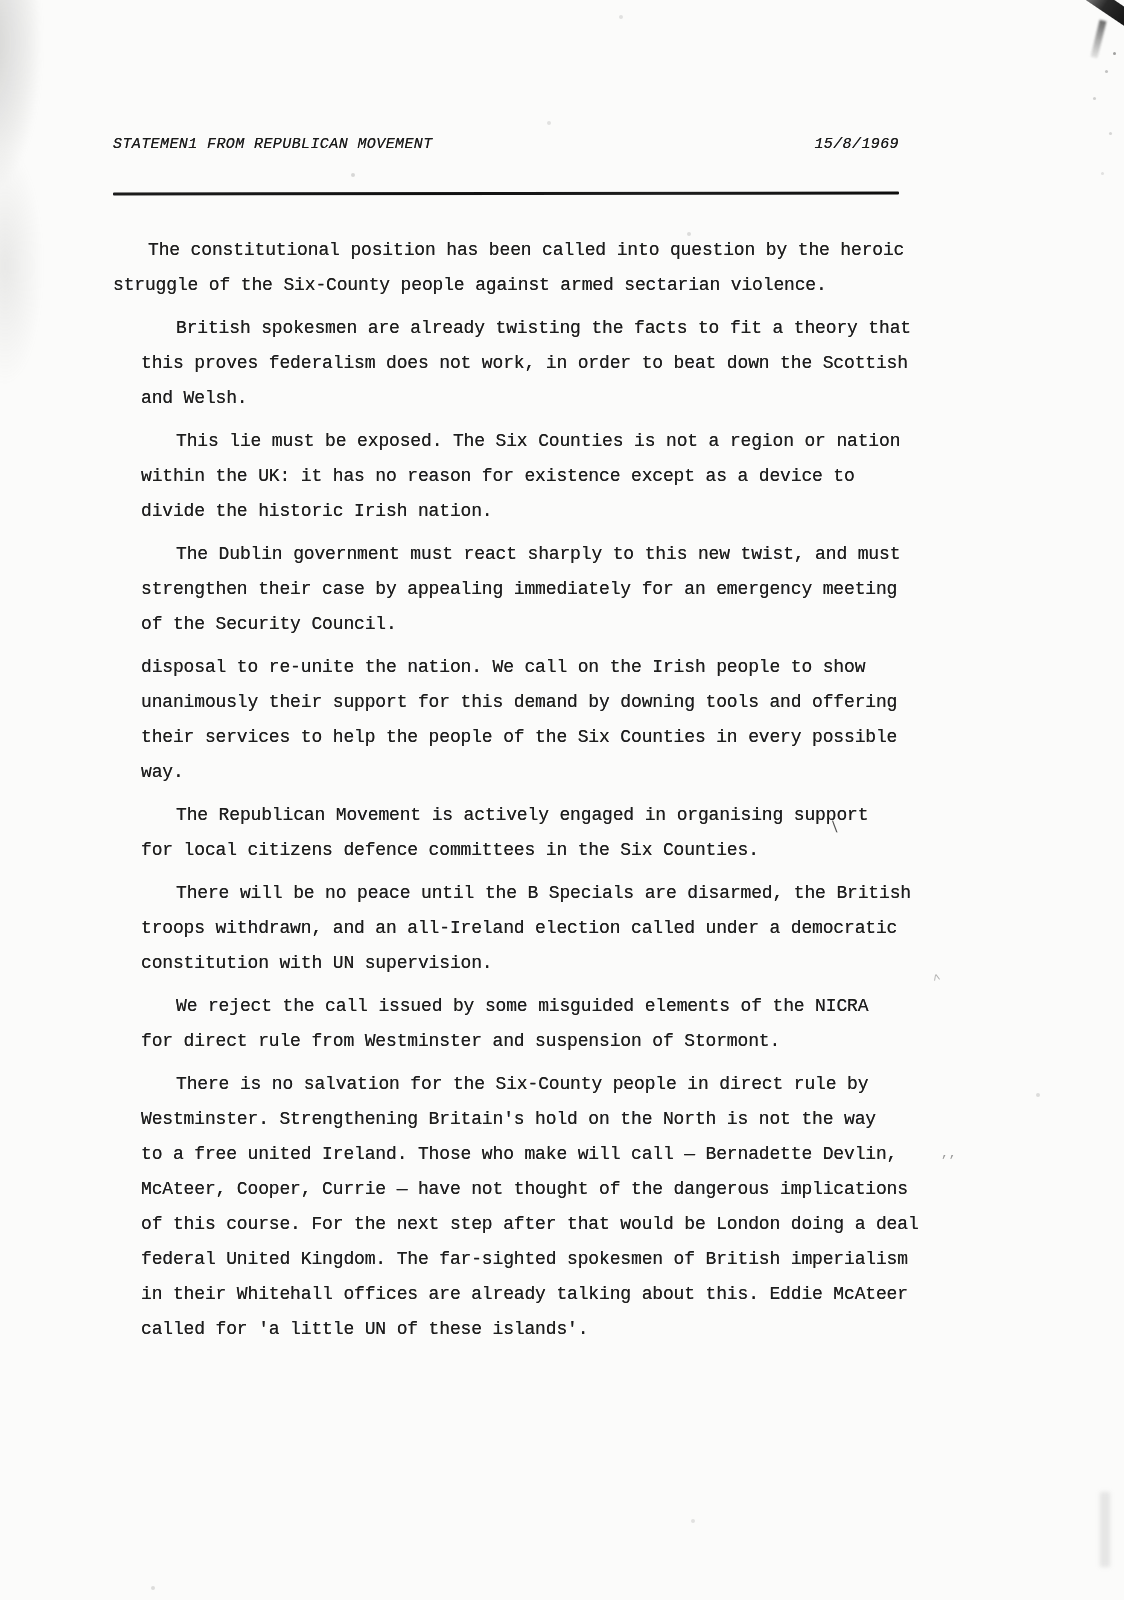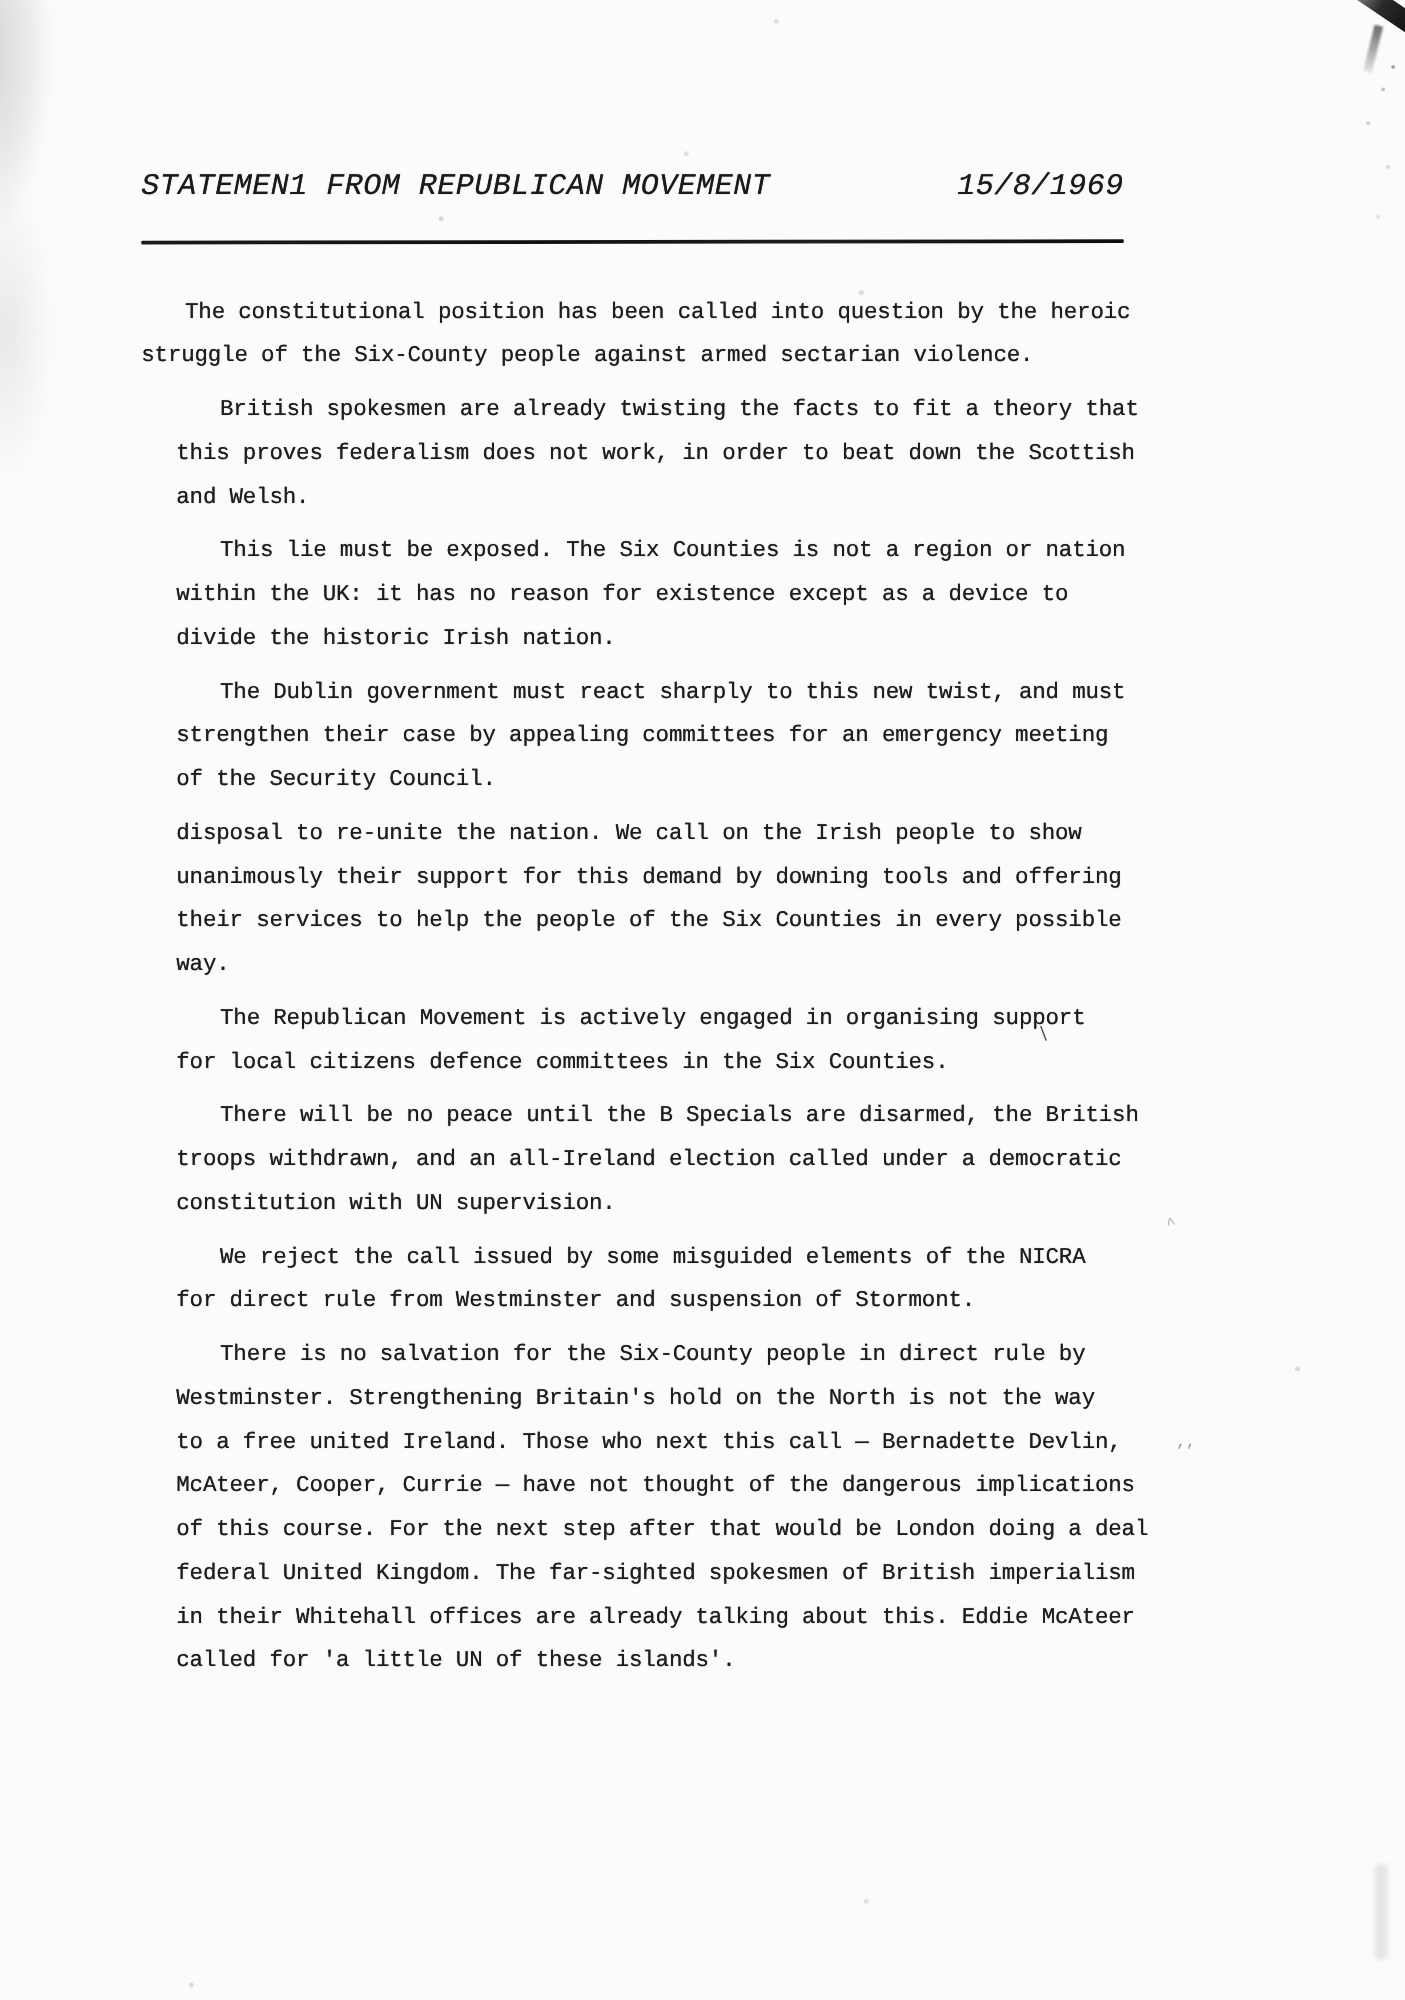--- a/index.html
+++ b/index.html
@@ -76,21 +76,21 @@
       692px 1520px 0 1px rgba(0,0,0,0.10),
       1037px 1094px 0 1px rgba(0,0,0,0.12);
   }
 
   
   .header {
     position: absolute; left: 113px; top: 136px;
     width: 786px;
     display: flex; justify-content: space-between; align-items: baseline;
     font-style: italic;
-    font-size: 24px;
+    font-size: 15px;
     letter-spacing: 0.4px;
     color: #1a1a1a;
     text-shadow: 0 0 0.6px rgba(20,20,20,0.85);
   }
   .rule {
     position: absolute; left: 113px; top: 192px;
     width: 786px; height: 3px;
     background: linear-gradient(90deg, #1c1c1c, #101010 40%, #1e1e1e 70%, #0d0d0d);
     transform: rotate(-0.08deg);
     border-radius: 1px;
@@ -141,21 +141,21 @@
         <div class="line">this proves federalism does not work, in order to beat down the Scottish</div>
         <div class="line">and Welsh.</div>
       </div>
       <div class="para">
         <div class="line first">This lie must be exposed. The Six Counties is not a region or nation</div>
         <div class="line">within the UK: it has no reason for existence except as a device to</div>
         <div class="line">divide the historic Irish nation.</div>
       </div>
       <div class="para">
         <div class="line first">The Dublin government must react sharply to this new twist, and must</div>
-        <div class="line">strengthen their case by appealing committees for an emergency meeting</div>
+        <div class="line">strengthen their case by appealing immediately for an emergency meeting</div>
         <div class="line">of the Security Council.</div>
       </div>
       <div class="para">
         <div class="line">disposal to re-unite the nation. We call on the Irish people to show</div>
         <div class="line">unanimously their support for this demand by downing tools and offering</div>
         <div class="line">their services to help the people of the Six Counties in every possible</div>
         <div class="line">way.</div>
       </div>
       <div class="para">
         <div class="line first">The Republican Movement is actively engaged in organising support</div>
@@ -166,21 +166,21 @@
         <div class="line">troops withdrawn, and an all-Ireland election called under a democratic</div>
         <div class="line">constitution with UN supervision.</div>
       </div>
       <div class="para">
         <div class="line first">We reject the call issued by some misguided elements of the NICRA</div>
         <div class="line">for direct rule from Westminster and suspension of Stormont.</div>
       </div>
       <div class="para">
         <div class="line first">There is no salvation for the Six-County people in direct rule by</div>
         <div class="line">Westminster. Strengthening Britain's hold on the North is not the way</div>
-        <div class="line">to a free united Ireland. Those who next this call — Bernadette Devlin,</div>
+        <div class="line">to a free united Ireland. Those who make will call — Bernadette Devlin,</div>
         <div class="line">McAteer, Cooper, Currie — have not thought of the dangerous implications</div>
         <div class="line">of this course. For the next step after that would be London doing a deal</div>
         <div class="line">federal United Kingdom. The far-sighted spokesmen of British imperialism</div>
         <div class="line">in their Whitehall offices are already talking about this. Eddie McAteer</div>
         <div class="line">called for 'a little UN of these islands'.</div>
       </div>
     </div>
 </div>
 
 </body></html>

